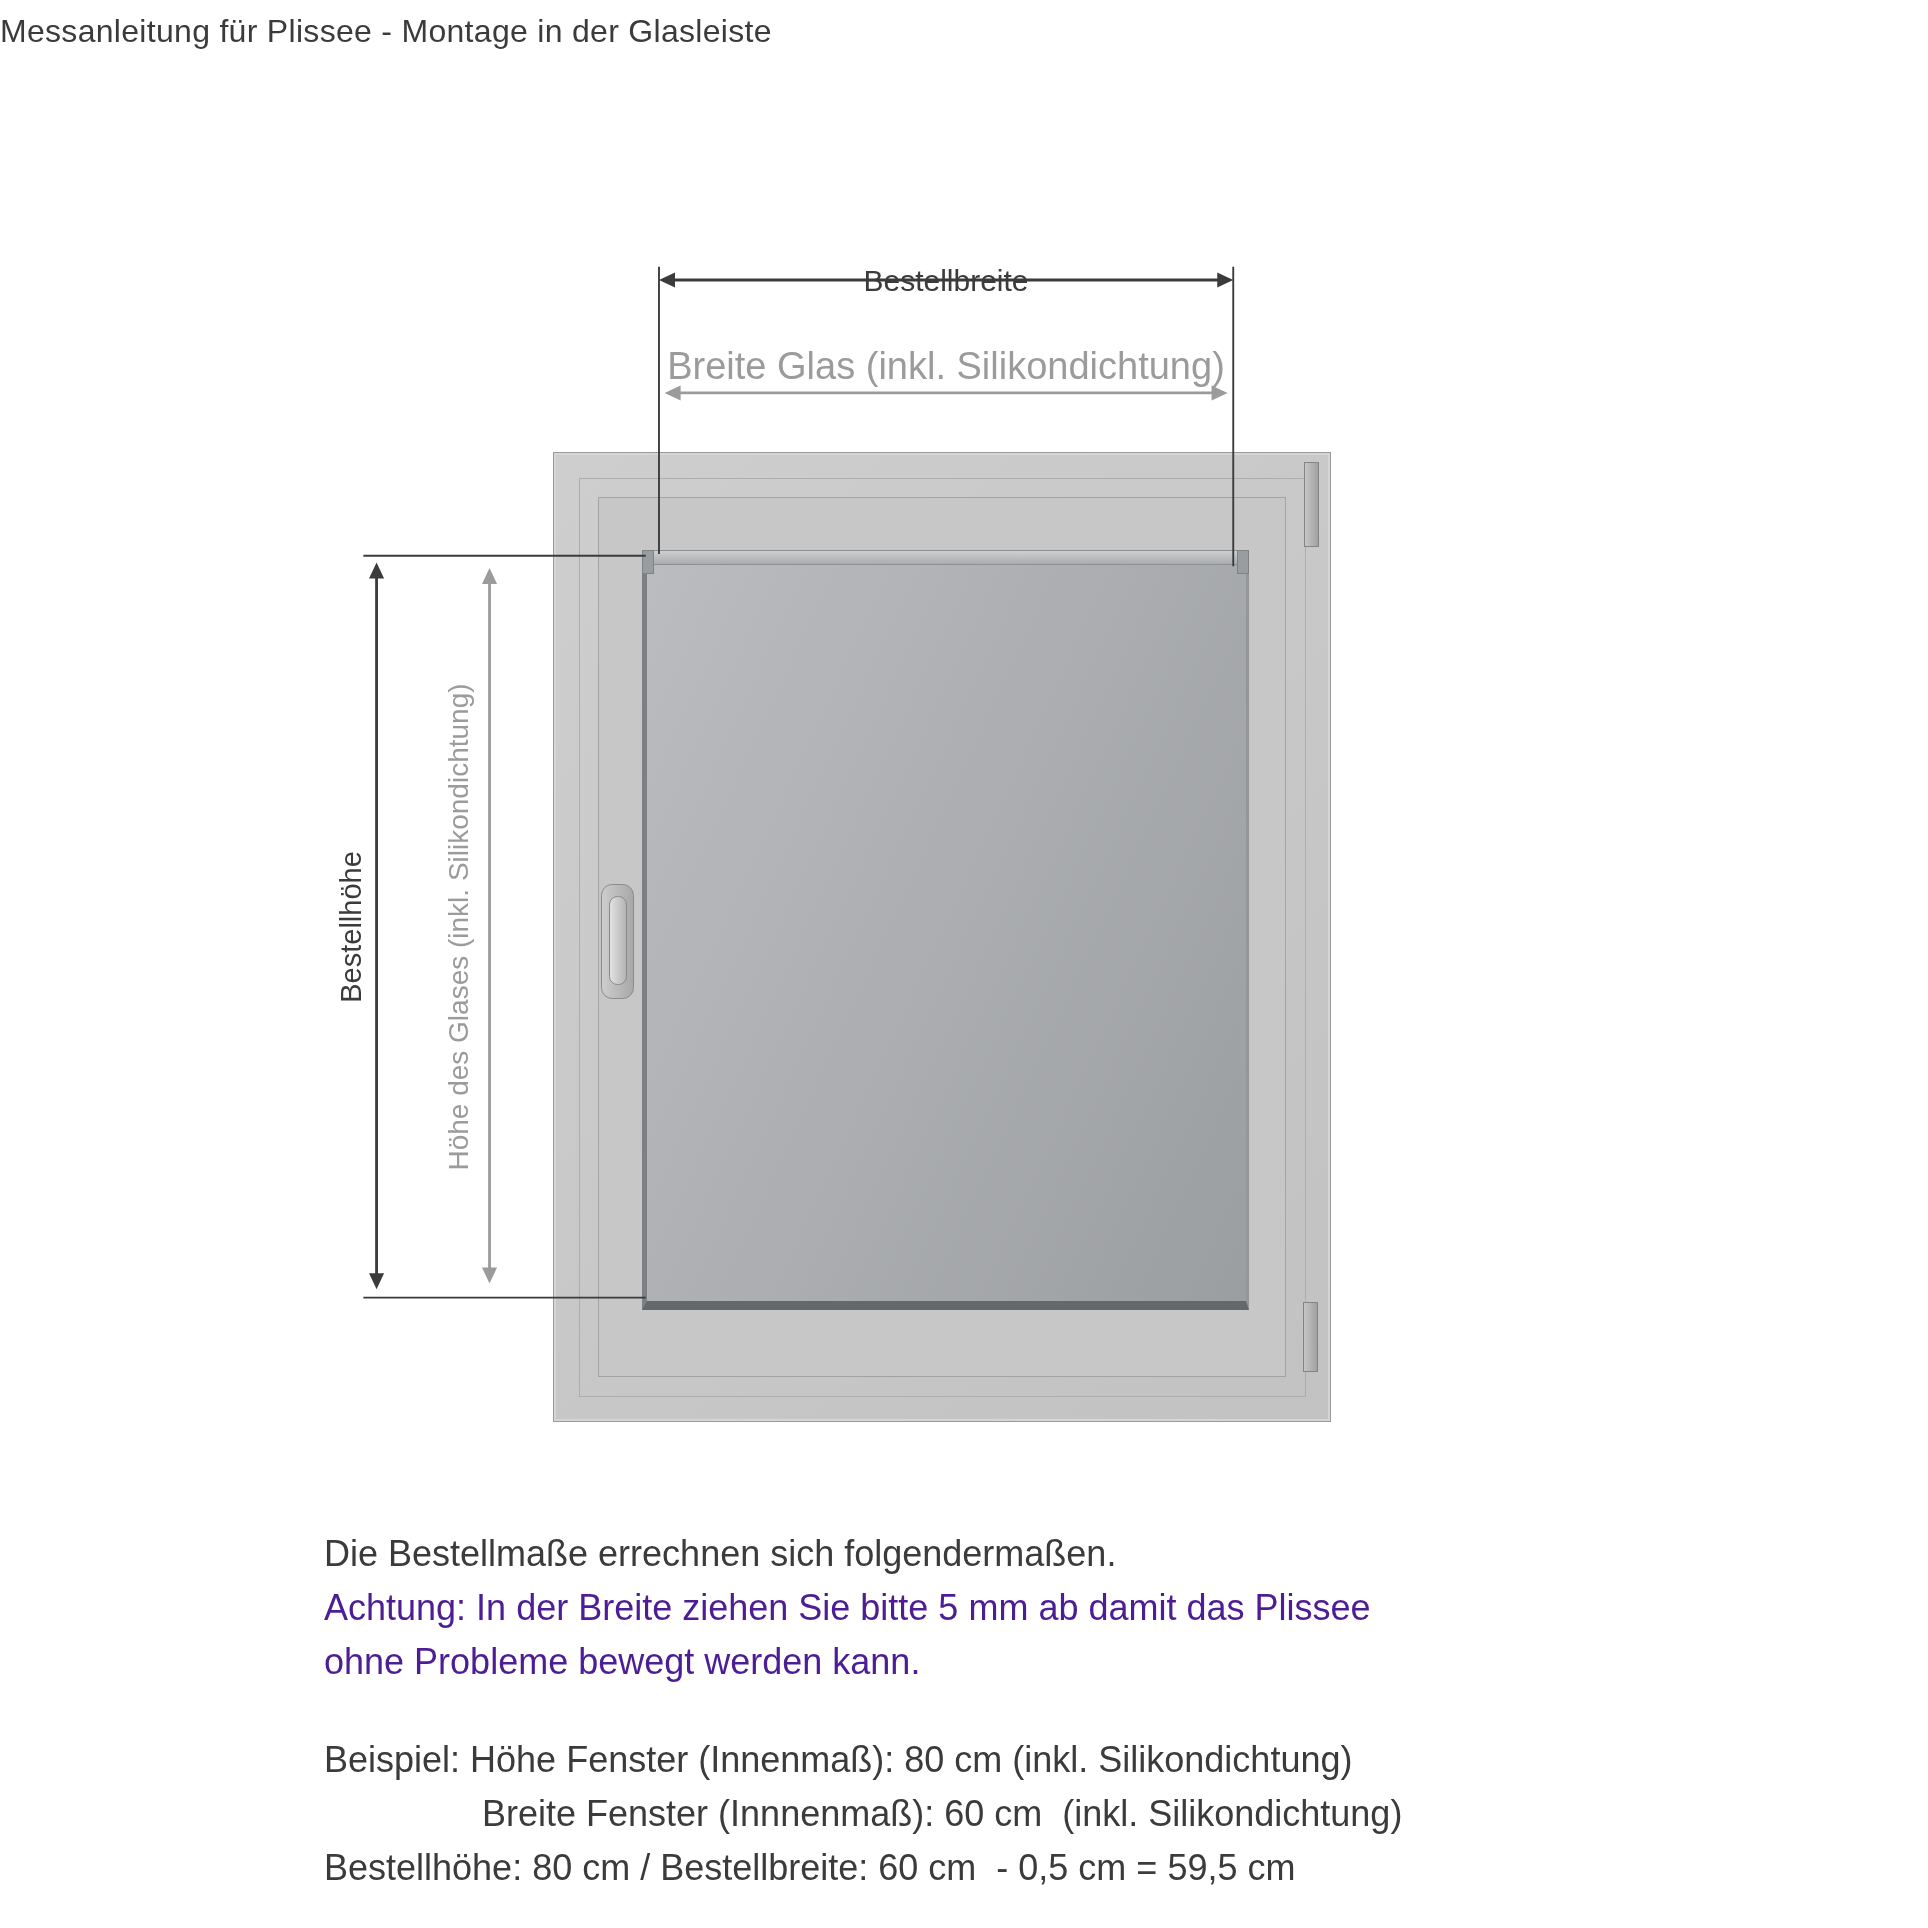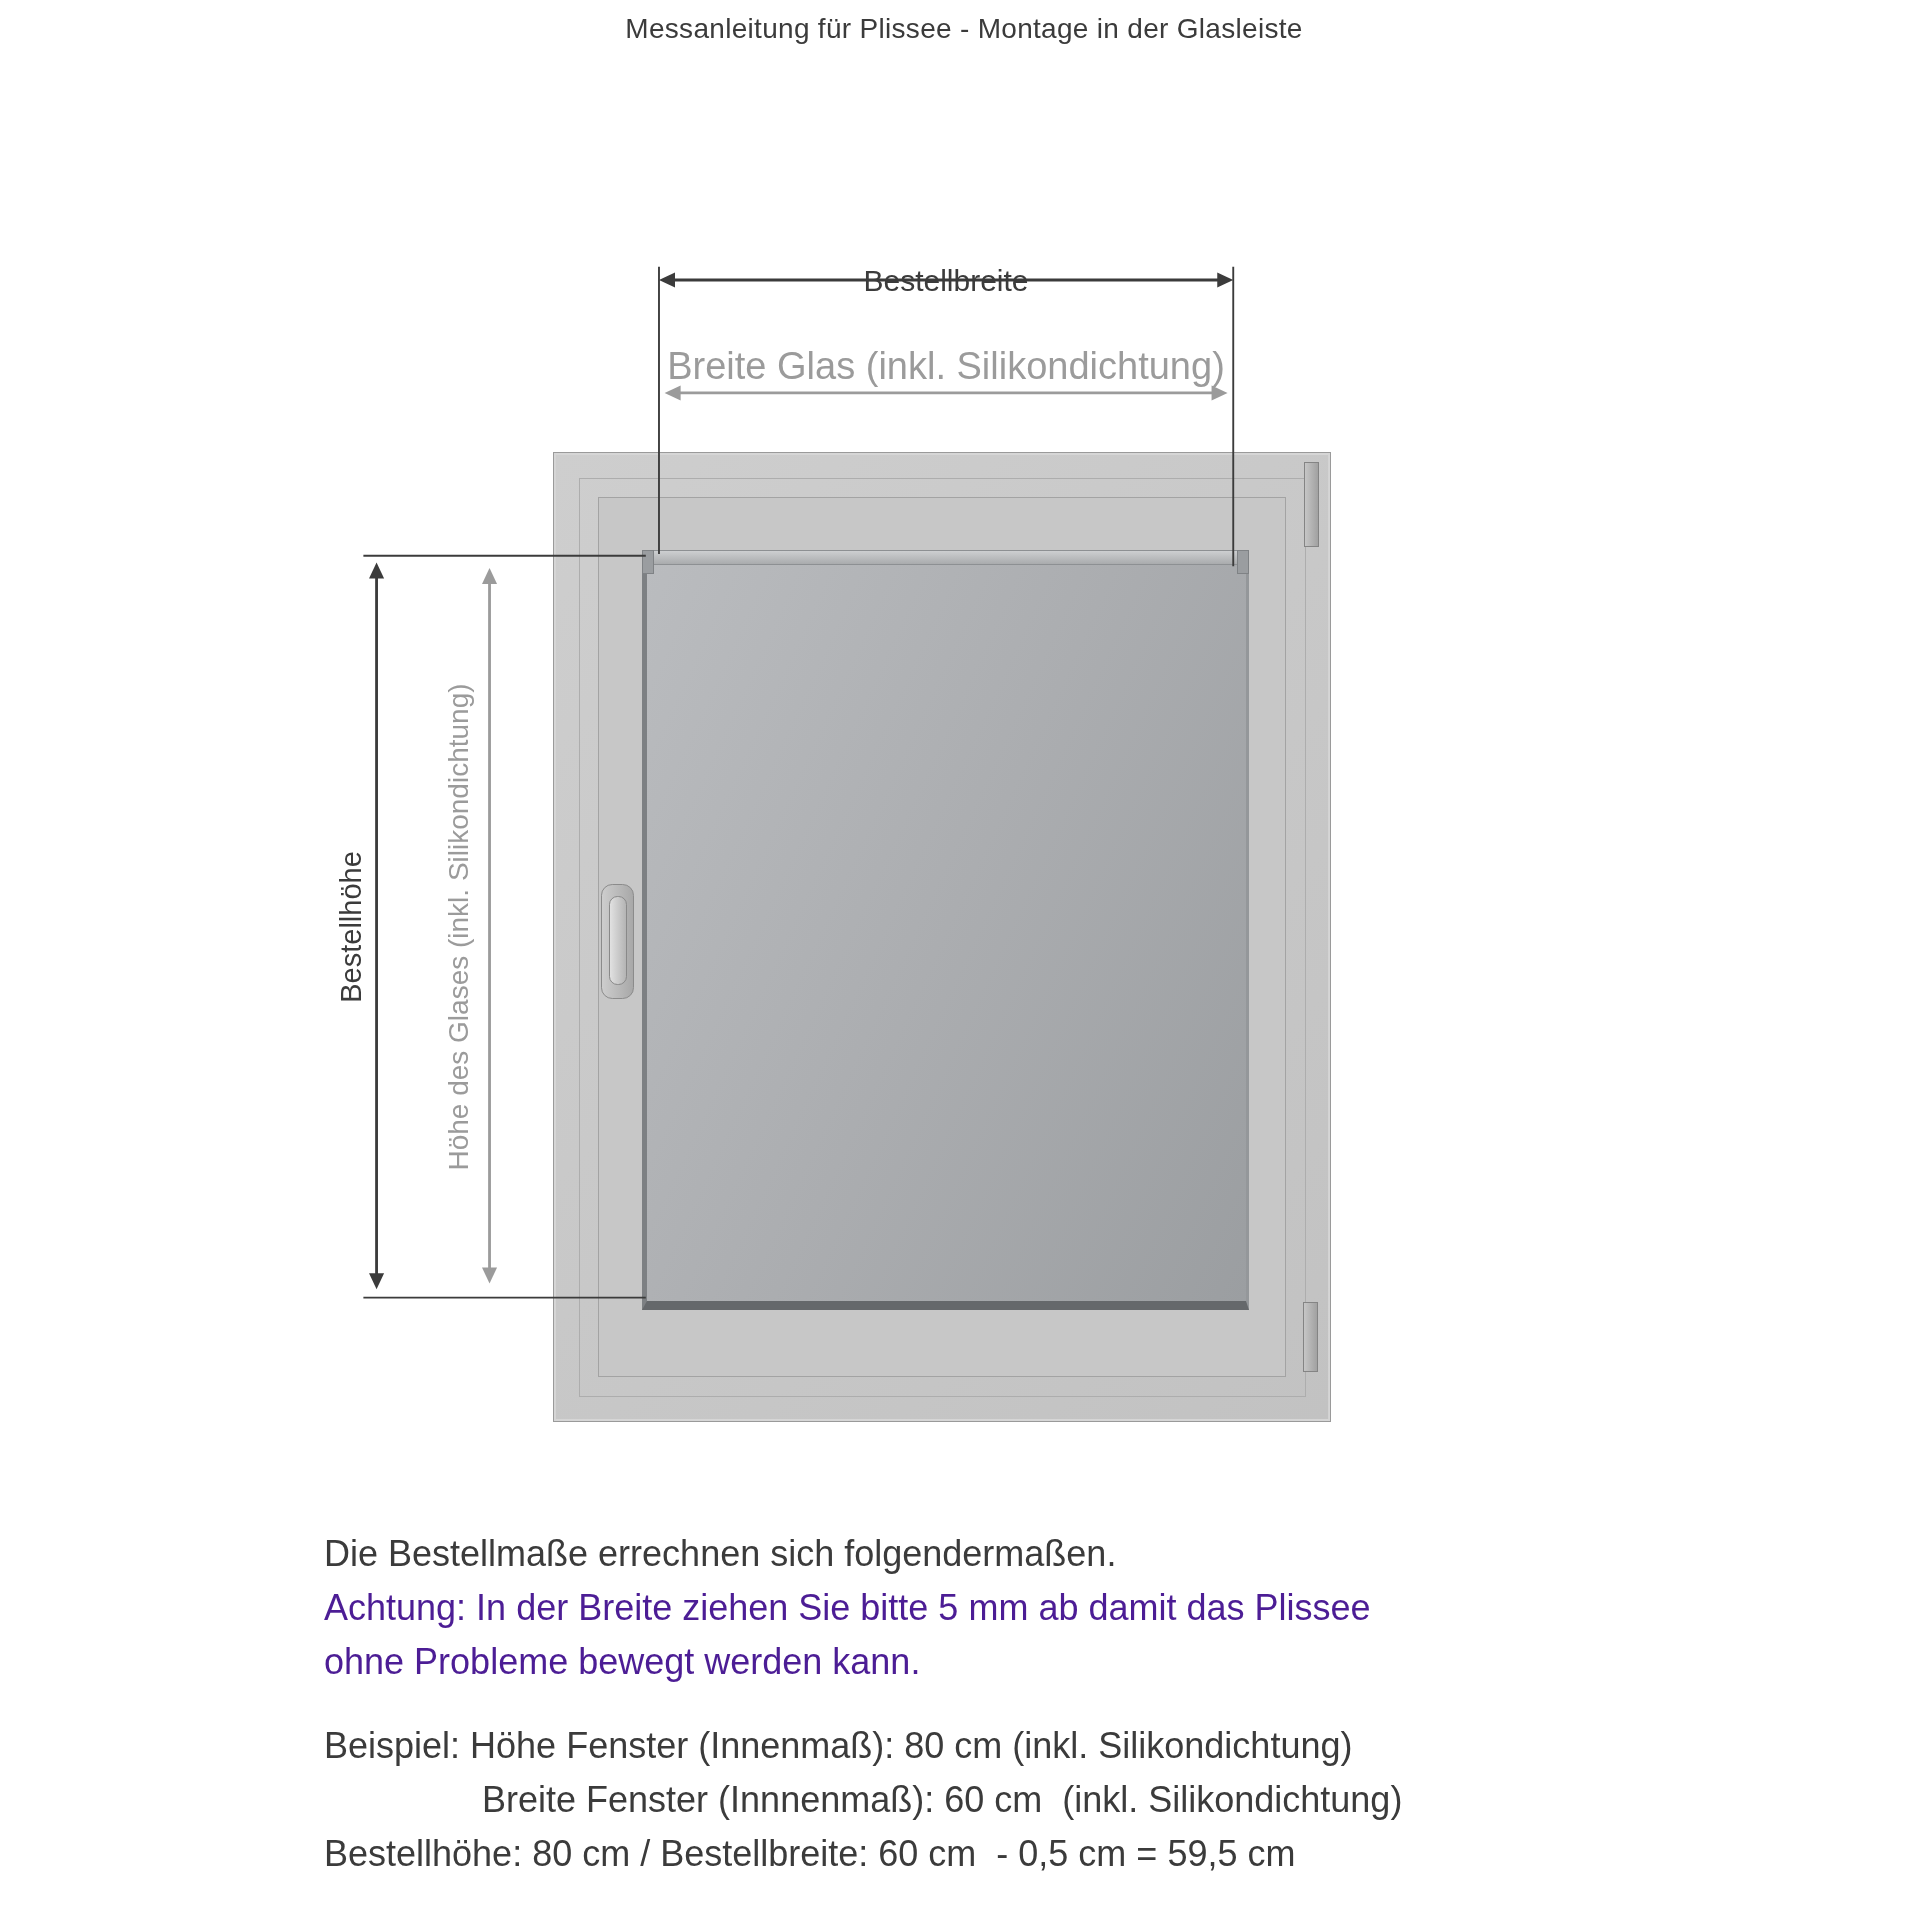--- a/index.html
+++ b/index.html
@@ -1,20 +1,20 @@
 <!DOCTYPE html>
 <html style="font-size:15px"><head>
 <meta charset="utf-8">
 <style>
   * { box-sizing: border-box; margin: 0; padding: 0; }
   html, body { width: 1928px; height: 1928px; background: #ffffff; font-family: "Liberation Sans", sans-serif; }
   .page { position: relative; width: 1928px; height: 1928px; overflow: hidden; background: #ffffff; }
 
-  .title { position: absolute; top: 13px; left: 0; width: 100%; text-align: center;
-           font-size: 28px; font-weight: 500; color: #3b3b3b; letter-spacing: 0.3px; }
+  .title { position: absolute; top: 13px; left: 0; width: 100%; 
+           font-size: 32px; font-weight: 500; color: #3b3b3b; letter-spacing: 0.3px; }
 
   .diagram { position: absolute; left: 0; top: 0; width: 1928px; height: 1507px; }
 
   
   .window-outer { position: absolute; left: 553px; top: 452px; width: 778px; height: 970px;
                   background: linear-gradient(135deg, #cecece, #c2c2c2);
                   border: 1.9px solid #9a9a9a; box-shadow: inset 0 0 0 1.9px #d6d6d6; }
   .frame-step { position: absolute; inset: 24.5px; border: 0.9px solid #adadad; }
   .sash { position: absolute; inset: 44px; background: #c7c7c7; border: 0.9px solid #a3a3a3; }
   .glass { position: absolute; left: 88px; top: 97px; width: 607px; height: 760px;
@@ -40,21 +40,21 @@
   .dlabel { position: absolute; font-size: 30px; color: #3b3b3b; white-space: nowrap; }
   .dlabel.gray { color: #9b9b9b; }
   .order-width { left: 946px; top: 232px; transform: translateX(-50%); margin-top: 32px; }
   .glass-width { left: 946px; top: 345px; transform: translateX(-50%); font-size: 38px; }
   .order-height { left: 351px; top: 927px; transform: translate(-50%,-50%) rotate(-90deg); font-size: 29px; }
   .glass-height { left: 459px; top: 927px; transform: translate(-50%,-50%) rotate(-90deg); font-size: 28px; }
 
   .instructions { position: absolute; left: 324px; top: 1527px; font-size: 36px; color: #3b3b3b; line-height: 54px; }
   .instructions p { white-space: pre; }
   .attention { color: #4c1d95; }
-  .example.first { margin-top: 30px; }
+  .example.first { margin-top: 44px; }
   .example.indented { padding-left: 158px; }
 </style>
 </head>
 <body>
 
 <div class="page">
 
   <h1 class="title">Messanleitung für Plissee - Montage in der Glasleiste</h1>
 
   <div class="diagram">

